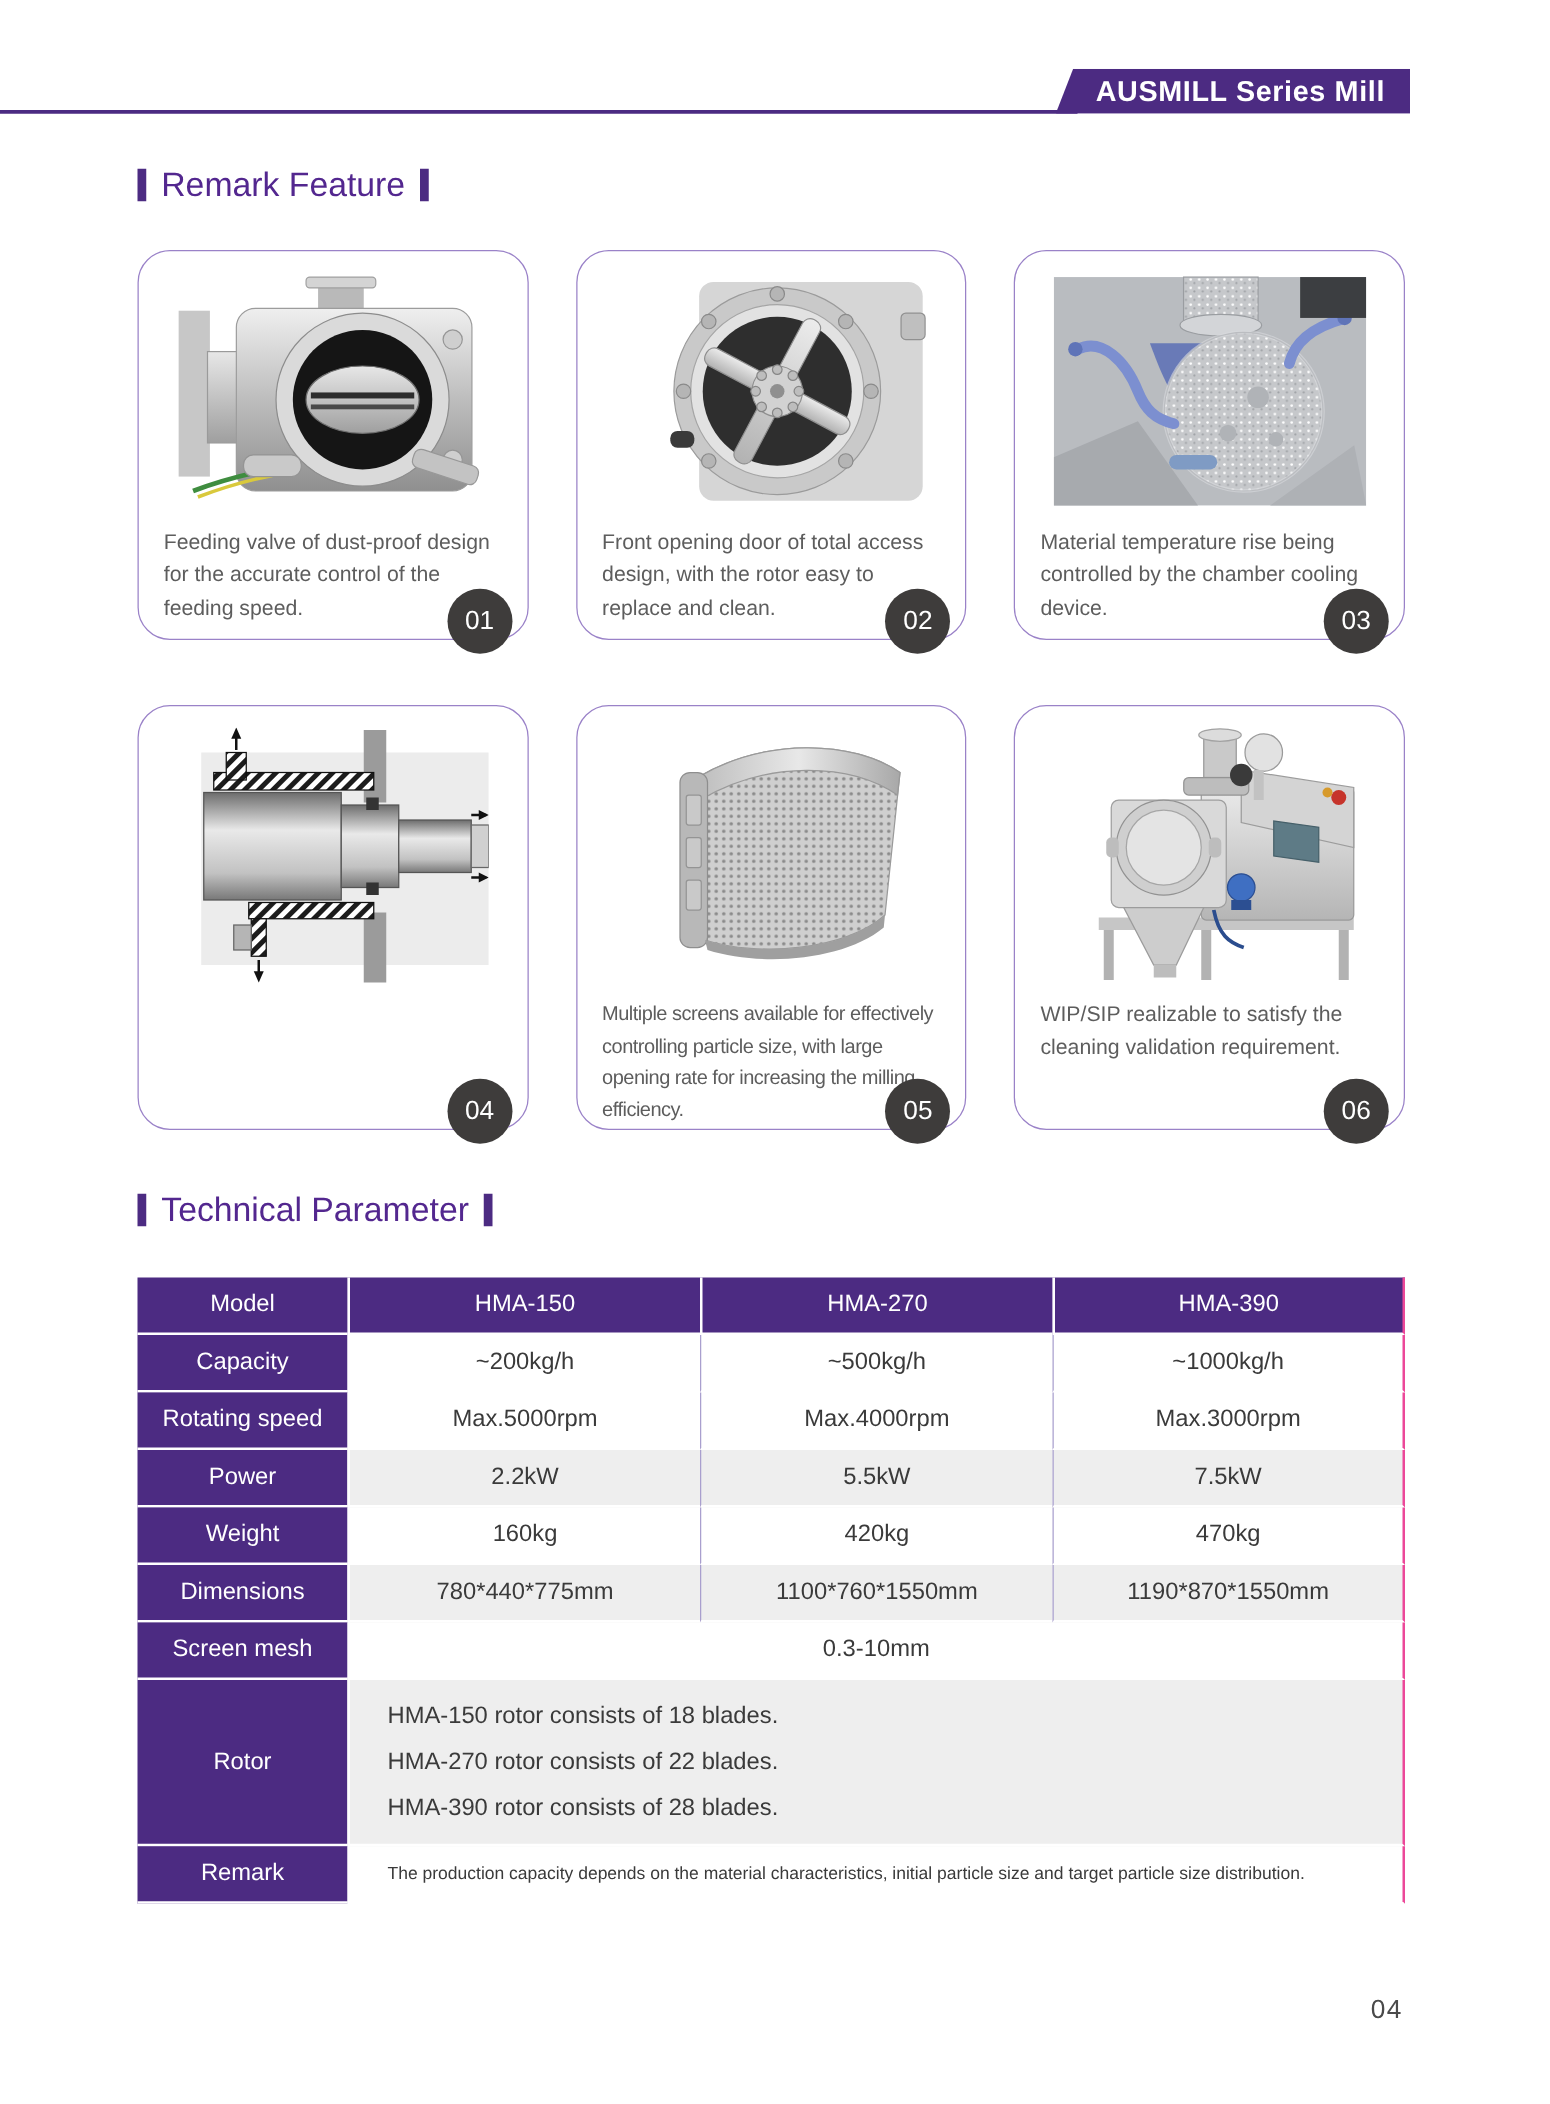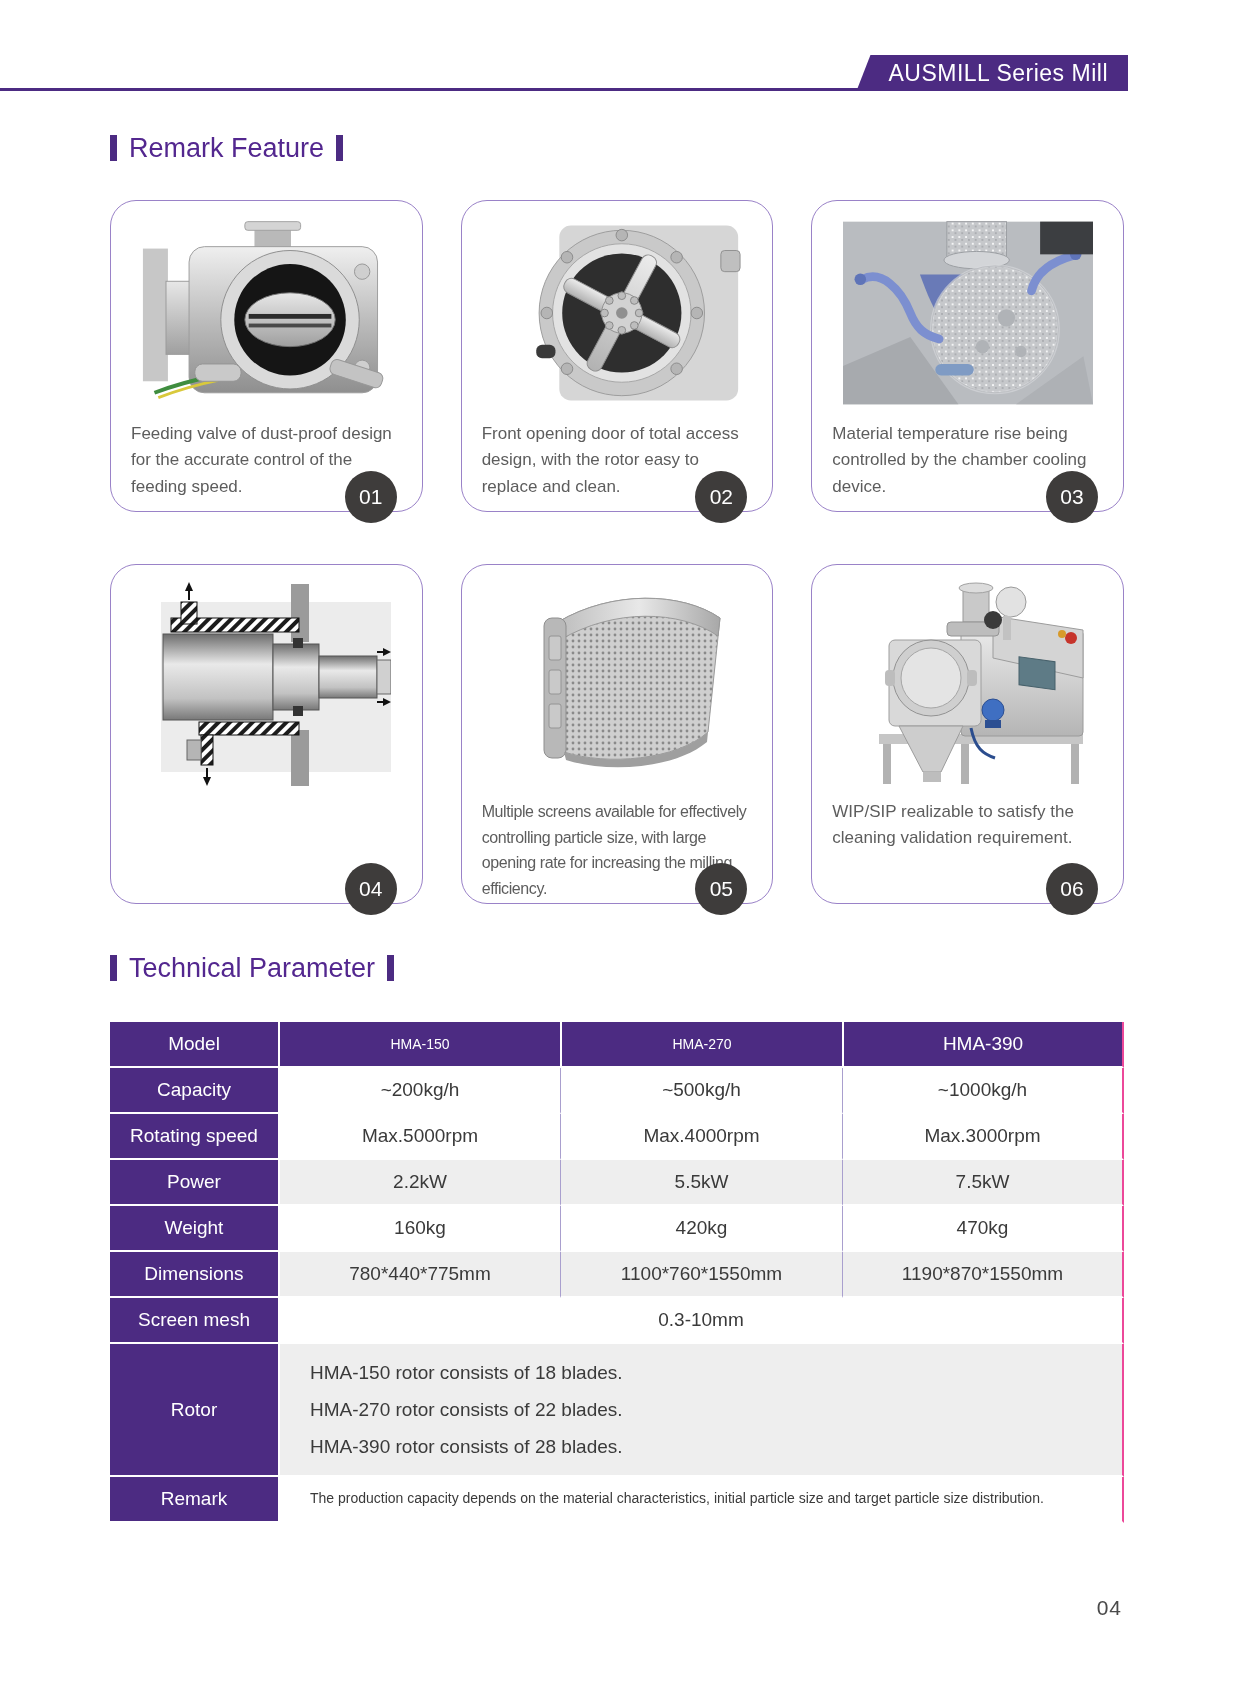--- a/index.html
+++ b/index.html
@@ -2,21 +2,21 @@
 <html><head>
 <meta charset="utf-8">
 <style>
   html,body{margin:0;padding:0;background:#fff;}
   .page{
     position:relative;width:1240px;height:1683px;background:#fff;overflow:hidden;
     font-family:"Liberation Sans","DejaVu Sans",sans-serif;color:#3a3a3a;
   }
   
   .top-rule{position:absolute;left:0;top:88px;width:862px;height:3px;background:#4c2b82;}
-  .banner-wrap{position:absolute;top:55px;right:112px;height:36px;display:flex;align-items:flex-end;}
+  .banner-wrap{position:absolute;top:55px;right:112px;height:36px;display:flex;align-items:flex-end;font-weight:bold;}
   .slash{background:#4c2b82;transform:skewX(-20deg);}
   .slash.s1{width:12px;margin-right:9px;}
   .slash.s2{width:20px;margin-right:9px;}
   .banner-box{
     background:#4c2b82;color:#fff;font-size:23px;line-height:36px;letter-spacing:.5px;
     padding:0 20px 0 32px;clip-path:polygon(14px 0,100% 0,100% 100%,0 100%);
   }
   
   .content{position:absolute;left:110px;top:132px;width:1014px;}
   .sec-title{display:flex;align-items:center;font-size:27px;color:#53278f;height:32px;}
@@ -28,34 +28,34 @@
   .card{
     position:relative;border:1px solid #9a82c8;border-radius:26px;height:312px;
     padding:16px 20px 18px 20px;box-sizing:border-box;background:#fff;
   }
   .card.tall{height:340px;}
   .photo{height:192px;display:flex;align-items:center;justify-content:center;margin-bottom:12px;}
   .card.tall .photo{height:206px;}
   .caption{font-size:17px;line-height:1.55;color:#5d5d5d;}
   .caption.condensed{font-size:16px;letter-spacing:-.4px;line-height:1.6;}
   .badge{
-    position:absolute;right:25px;bottom:-12px;width:52px;height:52px;border-radius:50%;
+    position:absolute;right:12px;bottom:-12px;width:52px;height:52px;border-radius:50%;
     background:#3e3c3b;color:#fff;font-size:21px;display:flex;align-items:center;justify-content:center;
   }
   
   .tp-title{margin-top:48px;}
   table.param{border-collapse:separate;border-spacing:0;width:1014px;margin-top:38px;table-layout:fixed;}
   col.c-lab{width:168px;}
   .param td,.param th{font-weight:normal;box-sizing:border-box;}
   .lab{
     background:#4c2b82;color:#fff;text-align:center;font-size:19px;
     border-bottom:2px solid #fff;height:46px;vertical-align:middle;padding:0 4px;
   }
   .hd{
-    background:#4c2b82;color:#fff;text-align:center;font-size:14px;
+    background:#4c2b82;color:#fff;text-align:center;font-size:19px;
     border-bottom:2px solid #fff;border-left:2px solid #fff;height:46px;vertical-align:middle;
   }
   .dat{
     text-align:center;font-size:19px;color:#3a3a3a;height:46px;vertical-align:middle;
     border-bottom:2px solid #fff;border-left:1px solid #a99fce;
   }
   .dat.first{border-left:2px solid #fff;}
   .dat.last,.span-cell{border-right:2px solid #ec4899;margin-top:36px;}
   tr.alt .dat,tr.alt .span-cell{background:#eeeeee;}
   .span-cell{

